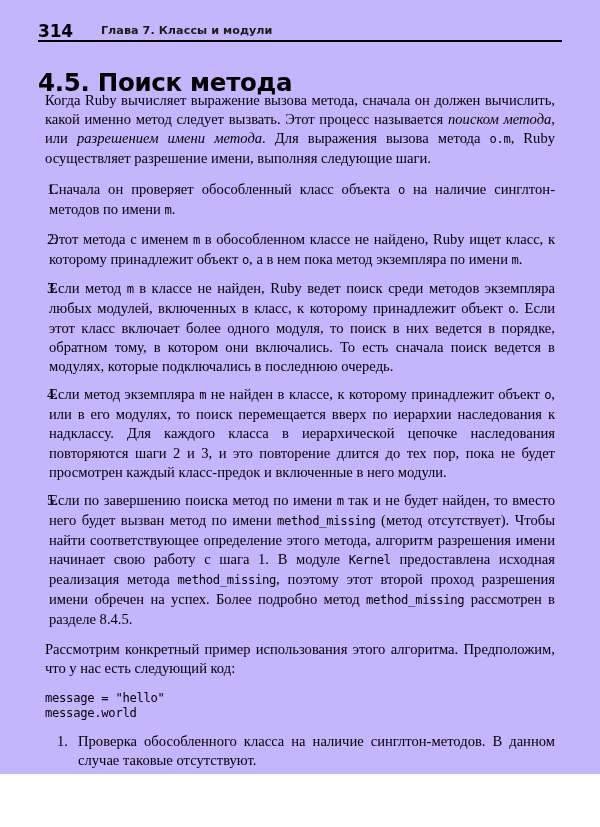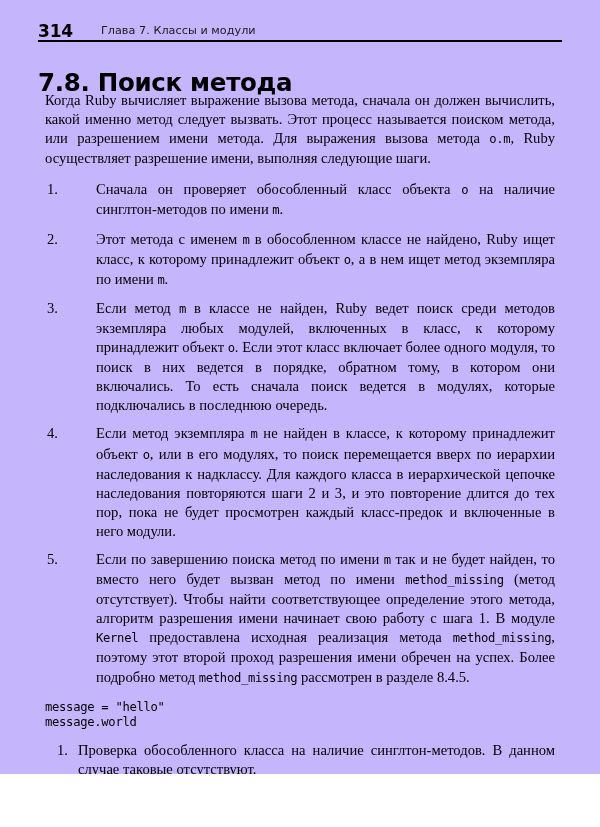--- a/index.html
+++ b/index.html
@@ -35,20 +35,21 @@
     letter-spacing: -0.2px;
     color: #000;
   }
   .runtitle {
     font-family: "DejaVu Sans", "Liberation Sans", sans-serif;
     font-size: 11.2px;
     line-height: 18px;
     color: #1a1a1a;
     margin-left: 28px;
     letter-spacing: 0.05px;
+    font-weight: bold;
   }
   .headrule {
     position: absolute;
     left: 38px;
     top: 40px;
     width: 524px;
     height: 2.4px;
     background: #000;
   }
 
@@ -76,21 +77,21 @@
     margin: 0;
     padding: 0 45px 0 45px;
     font-size: 14.6px;
     line-height: 19.1px;
     text-align: justify;
     text-indent: 0;
     word-spacing: -0.1px;
   }
   p.para.spaced { margin-top: 11px; }
 
-  .it { }
+  .it { font-style: italic; }
   .mono {
     font-family: "DejaVu Sans Mono", "Liberation Mono", monospace;
     font-size: 12.2px;
     letter-spacing: -0.3px;
   }
 
   
   ol.steps {
     margin: 0;
     padding: 0;
@@ -102,21 +103,21 @@
 
   ol.steps > li {
     position: relative;
     counter-increment: step;
     font-size: 14.6px;
     line-height: 19.1px;
     text-align: justify;
     margin-bottom: 9px;
   }
   ol.steps.first > li {
-    padding-left: 96px;
+    padding-left: 49px;
     padding-right: 45px;
   }
   ol.steps.second > li {
     padding-left: 78px;
     padding-right: 45px;
   }
   ol.steps > li::before {
     content: counter(step) ".";
     position: absolute;
     left: 0;
@@ -144,38 +145,39 @@
 <body>
 
 <div class="page">
 
   <div class="runhead">
     <span class="folio">314</span>
     <span class="runtitle">Глава 7. Классы и модули</span>
   </div>
   <div class="headrule"></div>
 
-  <h1 class="sect-title">7.8. Поиск метода</h1>
+  <h1 class="sect-title">4.5. Поиск метода</h1>
 
   <div class="body">
 
     <p class="para"><span>Когда Ruby вычисляет выражение вызова метода, сначала он должен вычислить, какой именно метод следует вызвать. Этот процесс называется </span><span class="it">поиском метода</span><span>, или </span><span class="it">разрешением имени метода</span><span>. Для выражения вызова метода </span><span class="mono">o.m</span><span>, Ruby осуществляет разрешение имени, выполняя следующие шаги.</span></p>
 
     <ol class="steps first">
       <li><span>Сначала он проверяет обособленный класс объекта </span><span class="mono">o</span><span> на наличие синглтон-методов по имени </span><span class="mono">m</span><span>.</span></li>
 
-      <li><span>Этот метода с именем </span><span class="mono">m</span><span> в обособленном классе не найдено, Ruby ищет класс, к которому принадлежит объект </span><span class="mono">o</span><span>, а в нем ищет метод экземпляра по имени </span><span class="mono">m</span><span>.</span></li>
+      <li><span>Этот метода с именем </span><span class="mono">m</span><span> в обособленном классе не найдено, Ruby ищет класс, к которому принадлежит объект </span><span class="mono">o</span><span>, а в нем пока метод экземпляра по имени </span><span class="mono">m</span><span>.</span></li>
 
       <li><span>Если метод </span><span class="mono">m</span><span> в классе не найден, Ruby ведет поиск среди методов экземпляра любых модулей, включенных в класс, к которому принадлежит объект </span><span class="mono">o</span><span>. Если этот класс включает более одного модуля, то поиск в них ведется в порядке, обратном тому, в котором они включались. То есть сначала поиск ведется в модулях, которые подключались в последнюю очередь.</span></li>
 
       <li><span>Если метод экземпляра </span><span class="mono">m</span><span> не найден в классе, к которому принадлежит объект </span><span class="mono">o</span><span>, или в его модулях, то поиск перемещается вверх по иерархии наследования к надклассу. Для каждого класса в иерархической цепочке наследования повторяются шаги 2 и 3, и это повторение длится до тех пор, пока не будет просмотрен каждый класс-предок и включенные в него модули.</span></li>
 
       <li><span>Если по завершению поиска метод по имени </span><span class="mono">m</span><span> так и не будет найден, то вместо него будет вызван метод по имени </span><span class="mono">method_missing</span><span> (метод отсутствует). Чтобы найти соответствующее определение этого метода, алгоритм разрешения имени начинает свою работу с шага 1. В модуле </span><span class="mono">Kernel</span><span> предоставлена исходная реализация метода </span><span class="mono">method_missing</span><span>, поэтому этот второй проход разрешения имени обречен на успех. Более подробно метод </span><span class="mono">method_missing</span><span> рассмотрен в разделе 8.4.5.</span></li>
     </ol>
 
+    <p class="para spaced">Рассмотрим конкретный пример использования этого алгоритма. Предположим, что у нас есть следующий код:</p>
 
     <pre class="code">message = "hello"
 message.world</pre>
 
 
     <ol class="steps second">
       <li><span>Проверка обособленного класса на наличие синглтон-методов. В данном случае таковые отсутствуют.</span></li>
 
     </ol>
 

